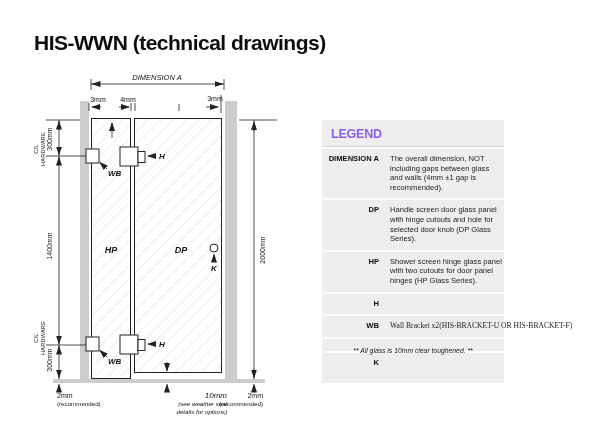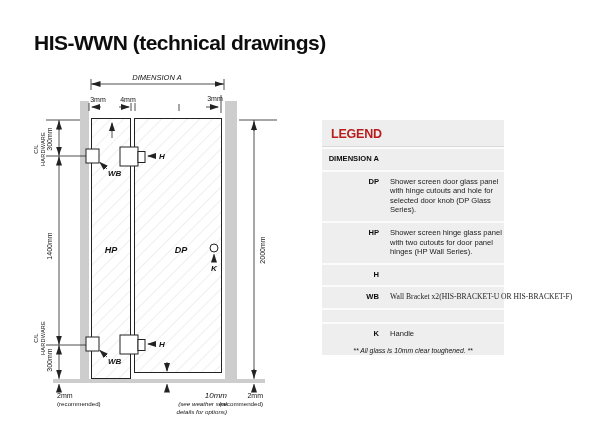--- a/index.html
+++ b/index.html
@@ -25,21 +25,21 @@
   #bottom-mid{font-style:italic;text-align:right;}
   #bottom-mid .val{font-size:8px;}
   #bottom-right{text-align:right;}
 
   
   #legend{
     left:322px;top:120px;width:182px;background:#eeeeee;padding:0 0 10px 0;
   }
   #legend-title{
     font-size:12.5px;font-weight:bold;letter-spacing:-0.2px;
-    padding:7px 9px 5px 9px;border-bottom:1px solid #d9d9d9;color:#b91c1c;
+    padding:7px 9px 5px 9px;border-bottom:1px solid #d9d9d9;color:#8b5cf6;
   }
   .lrow{
     display:grid;grid-template-columns:57px 1fr;column-gap:11px;
     padding:5px 0 6px 0;border-top:2px solid #fbfbfb;
   }
   .lrow:first-of-type{border-top:none;}
   .lrow .term{font-size:7.6px;font-weight:bold;text-align:right;line-height:9.6px;color:#0d0d0d;}
   .lrow .desc{font-size:7.6px;line-height:9.6px;width:112px;color:#1c1c1c;}
   .lrow.nowrap .desc{white-space:nowrap;width:auto;overflow:visible;font-family:Liberation Serif, serif;}
   .lrow.empty{min-height:6px;padding:3px 0;}
@@ -180,41 +180,41 @@
   <div id="bottom-right" class="abs bnote" style="left:163px;top:392px;width:100px">
     <div>2mm</div>
     <div class="small">(recommended)</div>
   </div>
 
   <div id="legend" class="abs">
     <div id="legend-title">LEGEND</div>
 
     <div class="lrow">
       <div class="term">DIMENSION A</div>
+      <div class="desc">The overall dimension, NOT including gaps between glass and walls (4mm ±1 gap is recommended).</div>
     </div>
     <div class="lrow">
       <div class="term">DP</div>
-      <div class="desc">Shower screen door glass panel with hinge cutouts and hole for selected door knob (DP Glass Series).</div>
+      <div class="desc">Handle screen door glass panel with hinge cutouts and hole for selected door knob (DP Glass Series).</div>
     </div>
     <div class="lrow">
       <div class="term">HP</div>
-      <div class="desc">Shower screen hinge glass panel with two cutouts for door panel hinges (HP Wall Series).</div>
+      <div class="desc">Shower screen hinge glass panel with two cutouts for door panel hinges (HP Glass Series).</div>
     </div>
     <div class="lrow">
       <div class="term">H</div>
     </div>
     <div class="lrow nowrap">
       <div class="term">WB</div>
       <div class="desc">Wall Bracket x2(HIS-BRACKET-U OR HIS-BRACKET-F)</div>
     </div>
     <div class="lrow empty">
       <div class="term"></div>
       <div class="desc"></div>
     </div>
     <div class="lrow">
       <div class="term">K</div>
-      <div class="desc">Handle</div>
     </div>
   </div>
 
   <div id="legend-footnote" class="abs">** All glass is 10mm clear toughened. **</div>
 
 </div>
 
 </body></html>

